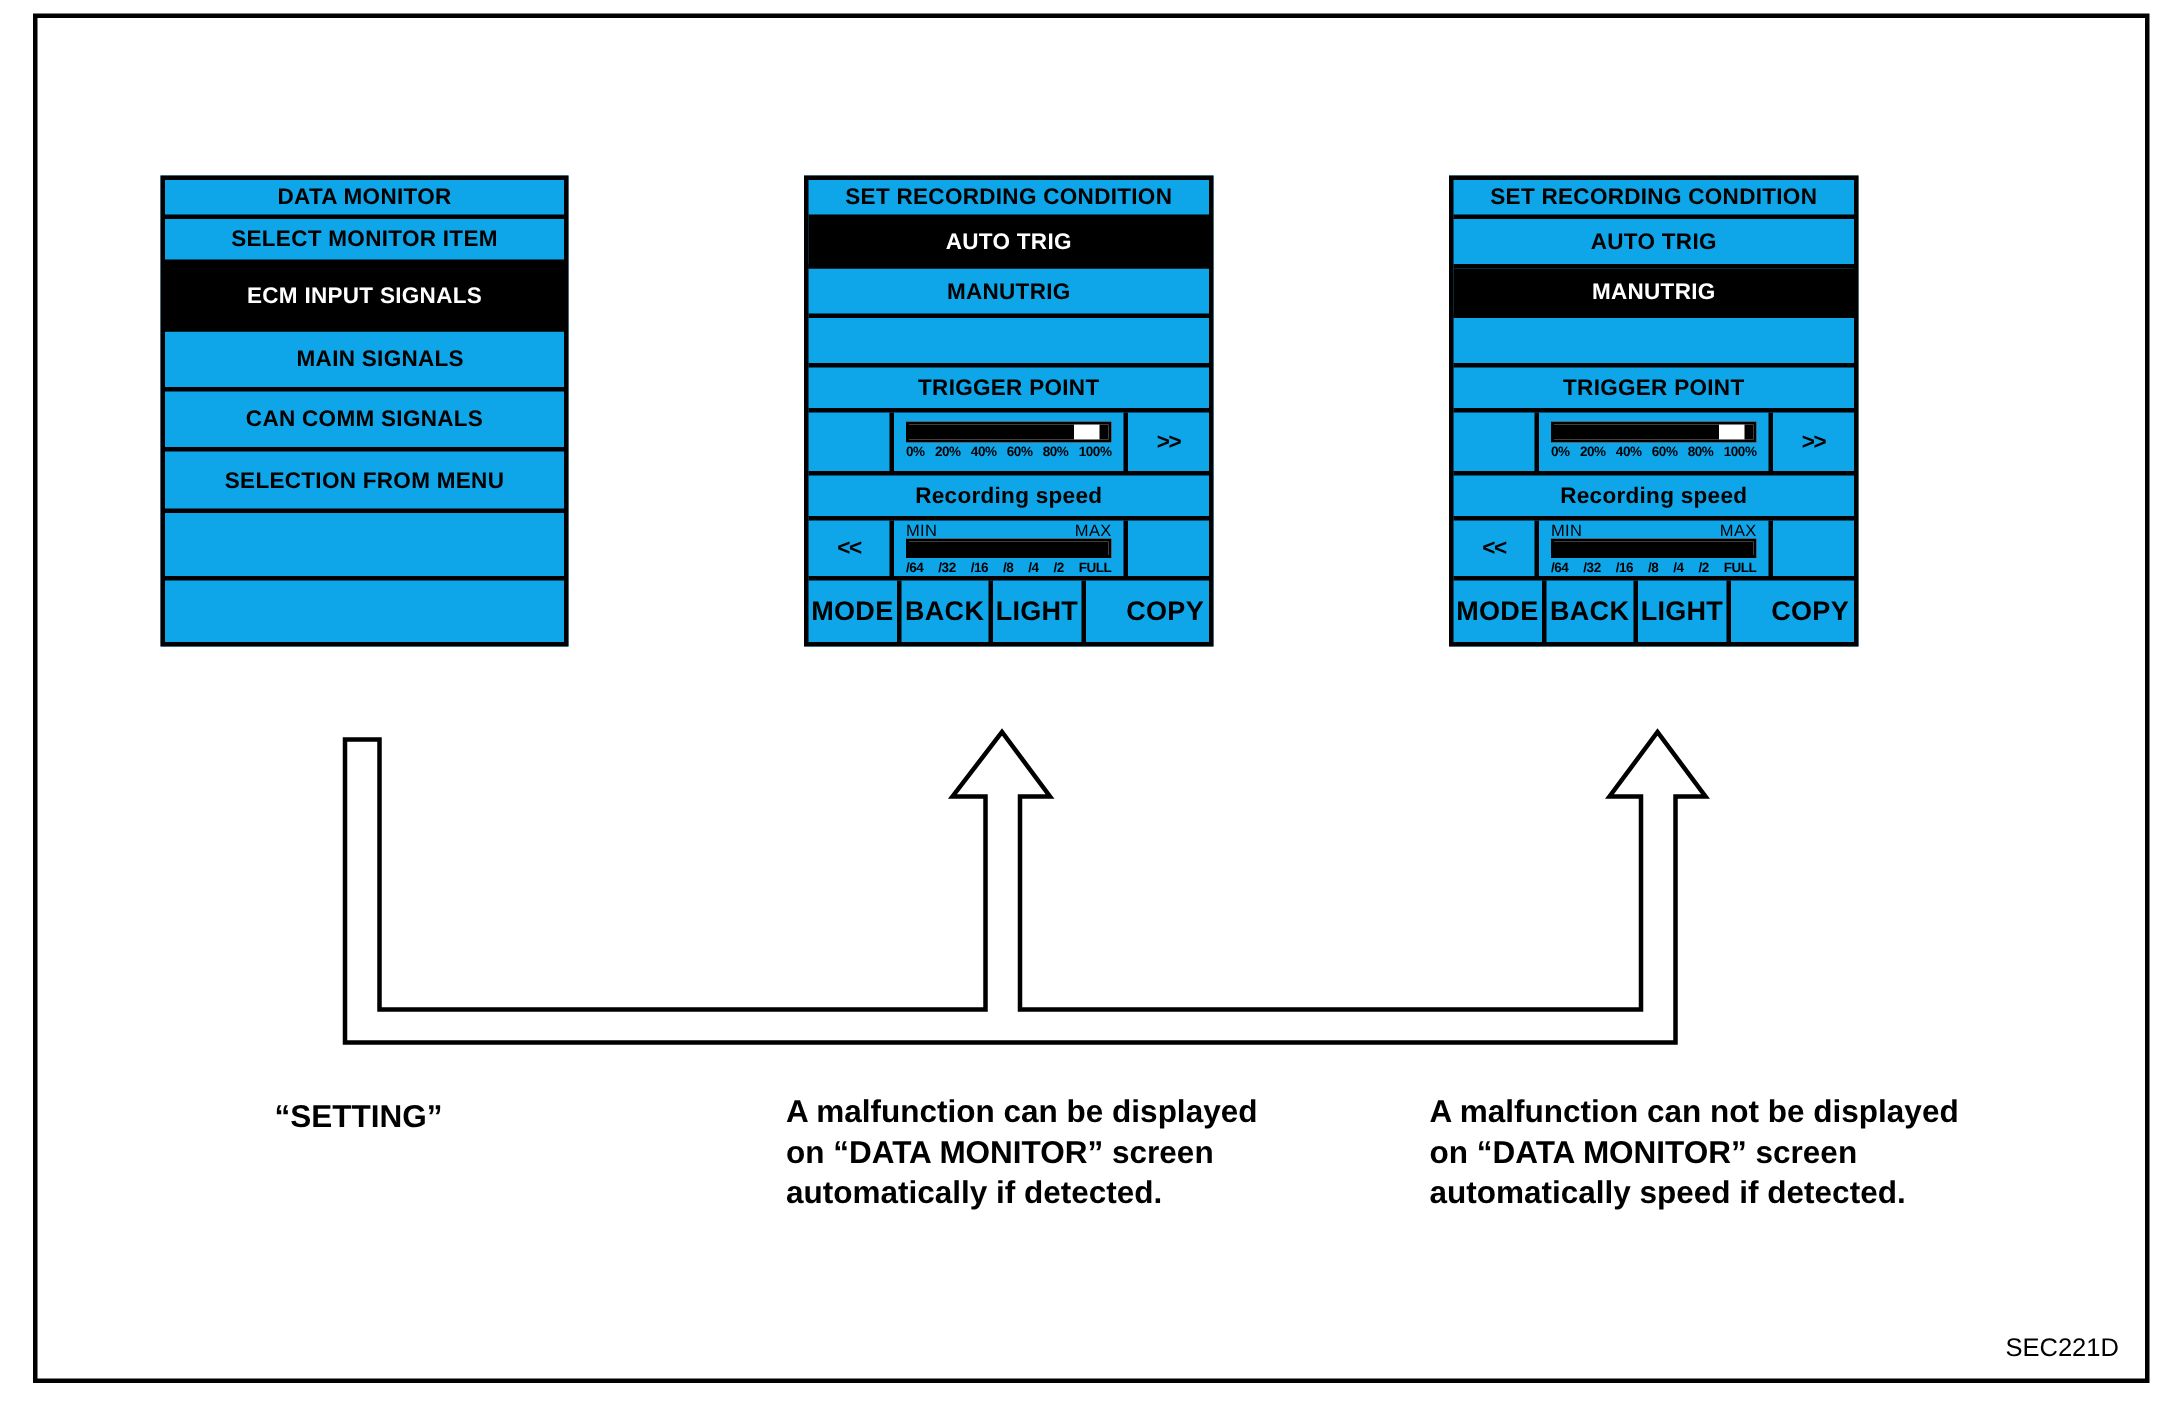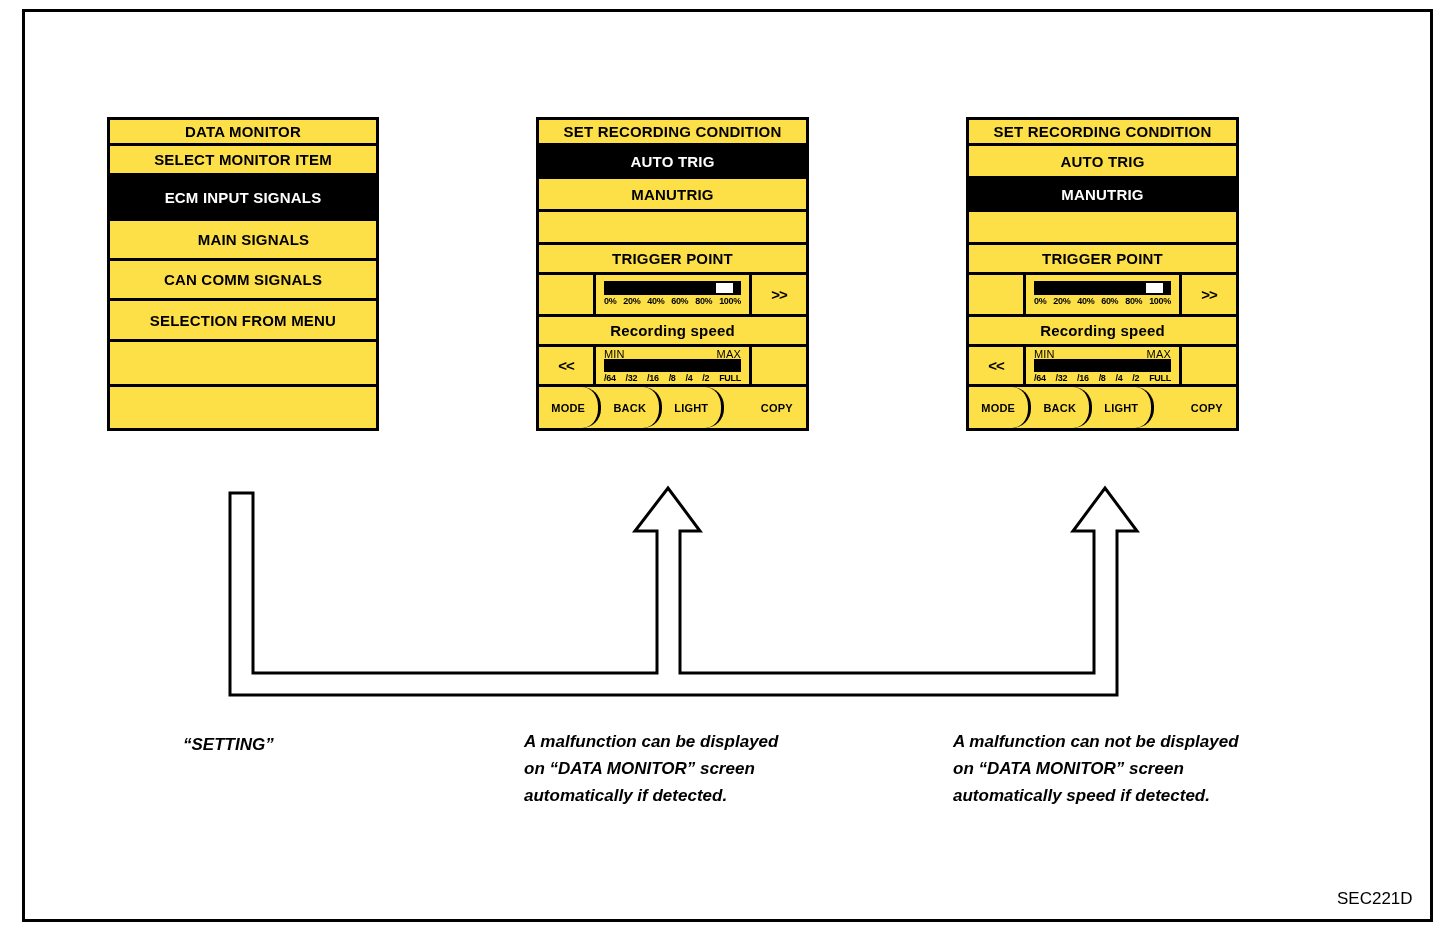--- a/index.html
+++ b/index.html
@@ -4,21 +4,21 @@
 <style>
   html,body{margin:0;padding:0;background:#fff;}
   body{width:1456px;height:944px;position:relative;overflow:hidden;
        font-family:"Liberation Sans",sans-serif;color:#000;}
   *{box-sizing:border-box;}
 
   .frame{position:absolute;left:22px;top:9px;width:1411px;height:913px;
          border:3px solid #000;}
 
   
-  .panel{position:absolute;border:3px solid #000;background:#fde047;}
+  .panel{position:absolute;border:3px solid #000;background:#0ea5e9;}
   .row{border-bottom:3px solid #000;display:flex;align-items:center;
        justify-content:center;font-weight:bold;font-size:15px;letter-spacing:.2px;}
   .row:last-child{border-bottom:none;}
   .inverted{background:#000;color:#fff;}
 
   
   .dm{left:107px;top:117px;width:272px;}
   .dm .row:nth-child(1){height:26px;}
   .dm .row:nth-child(2){height:30px;}
   .dm .row:nth-child(3){height:45px;}
@@ -47,28 +47,28 @@
   .gauge{position:relative;height:14px;border:2px solid #000;background:#fff;margin-top:4px;}
   .gauge-fill{position:absolute;left:0;top:0;bottom:0;background:#000;}
   .gauge-tick{position:absolute;right:0;top:0;bottom:0;width:6px;background:#000;}
   .scale{display:flex;justify-content:space-between;font-weight:bold;
          font-size:9px;letter-spacing:-.3px;margin-top:1px;line-height:10px;}
   .minmax{display:flex;justify-content:space-between;font-weight:normal;
           font-size:11px;line-height:10px;}
   .speed .gauge{margin-top:0;height:13px;}
 
   .fbtn{flex:1;border-right:3px solid #000;display:flex;align-items:center;
-        justify-content:center;font-weight:bold;font-size:11px;border-radius:19px;}
+        justify-content:center;font-weight:bold;font-size:18px;}
   .fbtn:last-child{border-right:none;padding-left:24px;}
 
   
   .connector{position:absolute;left:0;top:0;pointer-events:none;}
 
   
-  .cap{position:absolute;font-weight:bold;font-size:17px;line-height:27px;font-style:italic;}
+  .cap{position:absolute;font-weight:bold;font-size:21px;line-height:27px;}
   .cap-setting{left:183px;top:731px;}
   .cap-auto{left:524px;top:728px;width:325px;}
   .cap-manu{left:953px;top:728px;width:372px;}
   .cap-title{text-align:center;}
   .figcode{position:absolute;left:1337px;top:889px;font-size:17px;font-weight:normal;}
 </style>
 </head>
 <body>
 
 <div class="frame"></div>

